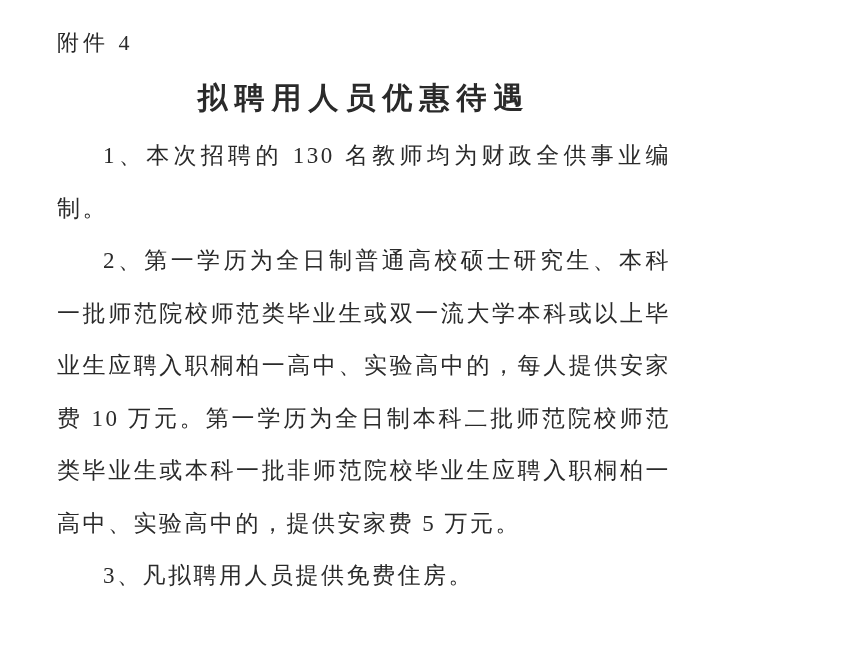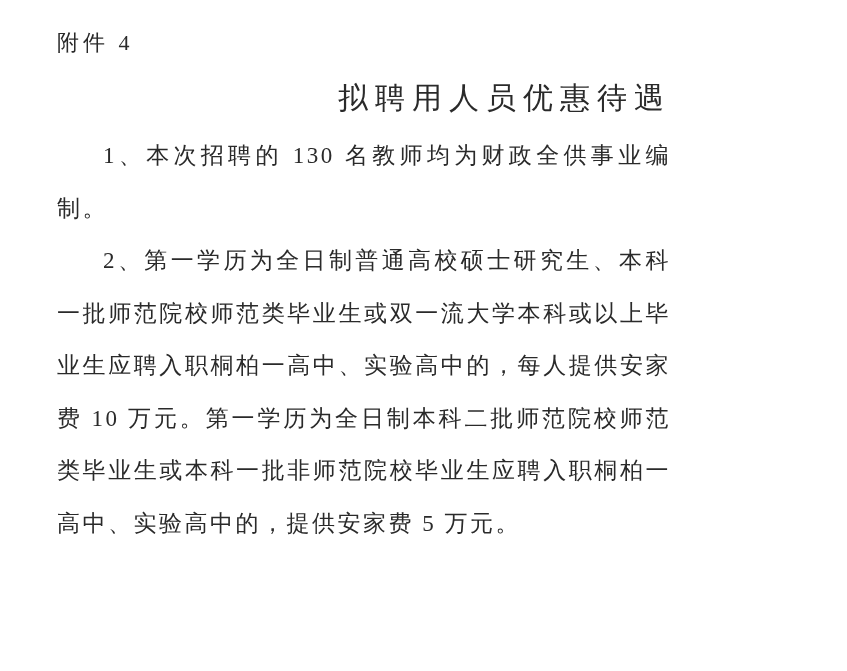--- a/index.html
+++ b/index.html
@@ -21,22 +21,22 @@
     padding: 28px 55px 0 57px;
     background: #ffffff;
   }
   .attachment-label {
     font-size: 22px;
     letter-spacing: 4px;
     line-height: 30px;
   }
   .doc-title {
     margin: 20px 0 0 0;
-    text-align: right;
-    font-weight: normal;
+    text-align: center;
+    font-weight: bold;
     font-size: 30px;
     letter-spacing: 7px;
     line-height: 40px;
   }
   .doc-body {
     margin-top: 12px;
   }
   .doc-body p {
     margin: 0;
     font-size: 23px;
@@ -51,14 +51,15 @@
 <body>
 
 <div class="page">
   <div class="attachment-label">附件 4</div>
 
   <h1 class="doc-title">拟聘用人员优惠待遇</h1>
 
   <div class="doc-body">
     <p>1、本次招聘的 130 名教师均为财政全供事业编制。</p>
     <p>2、第一学历为全日制普通高校硕士研究生、本科一批师范院校师范类毕业生或双一流大学本科或以上毕业生应聘入职桐柏一高中、实验高中的，每人提供安家费 10 万元。第一学历为全日制本科二批师范院校师范类毕业生或本科一批非师范院校毕业生应聘入职桐柏一高中、实验高中的，提供安家费 5 万元。</p>
+    <p>3、凡拟聘用人员提供免费住房。</p>
   </div>
 </div>
 
 </body></html>

